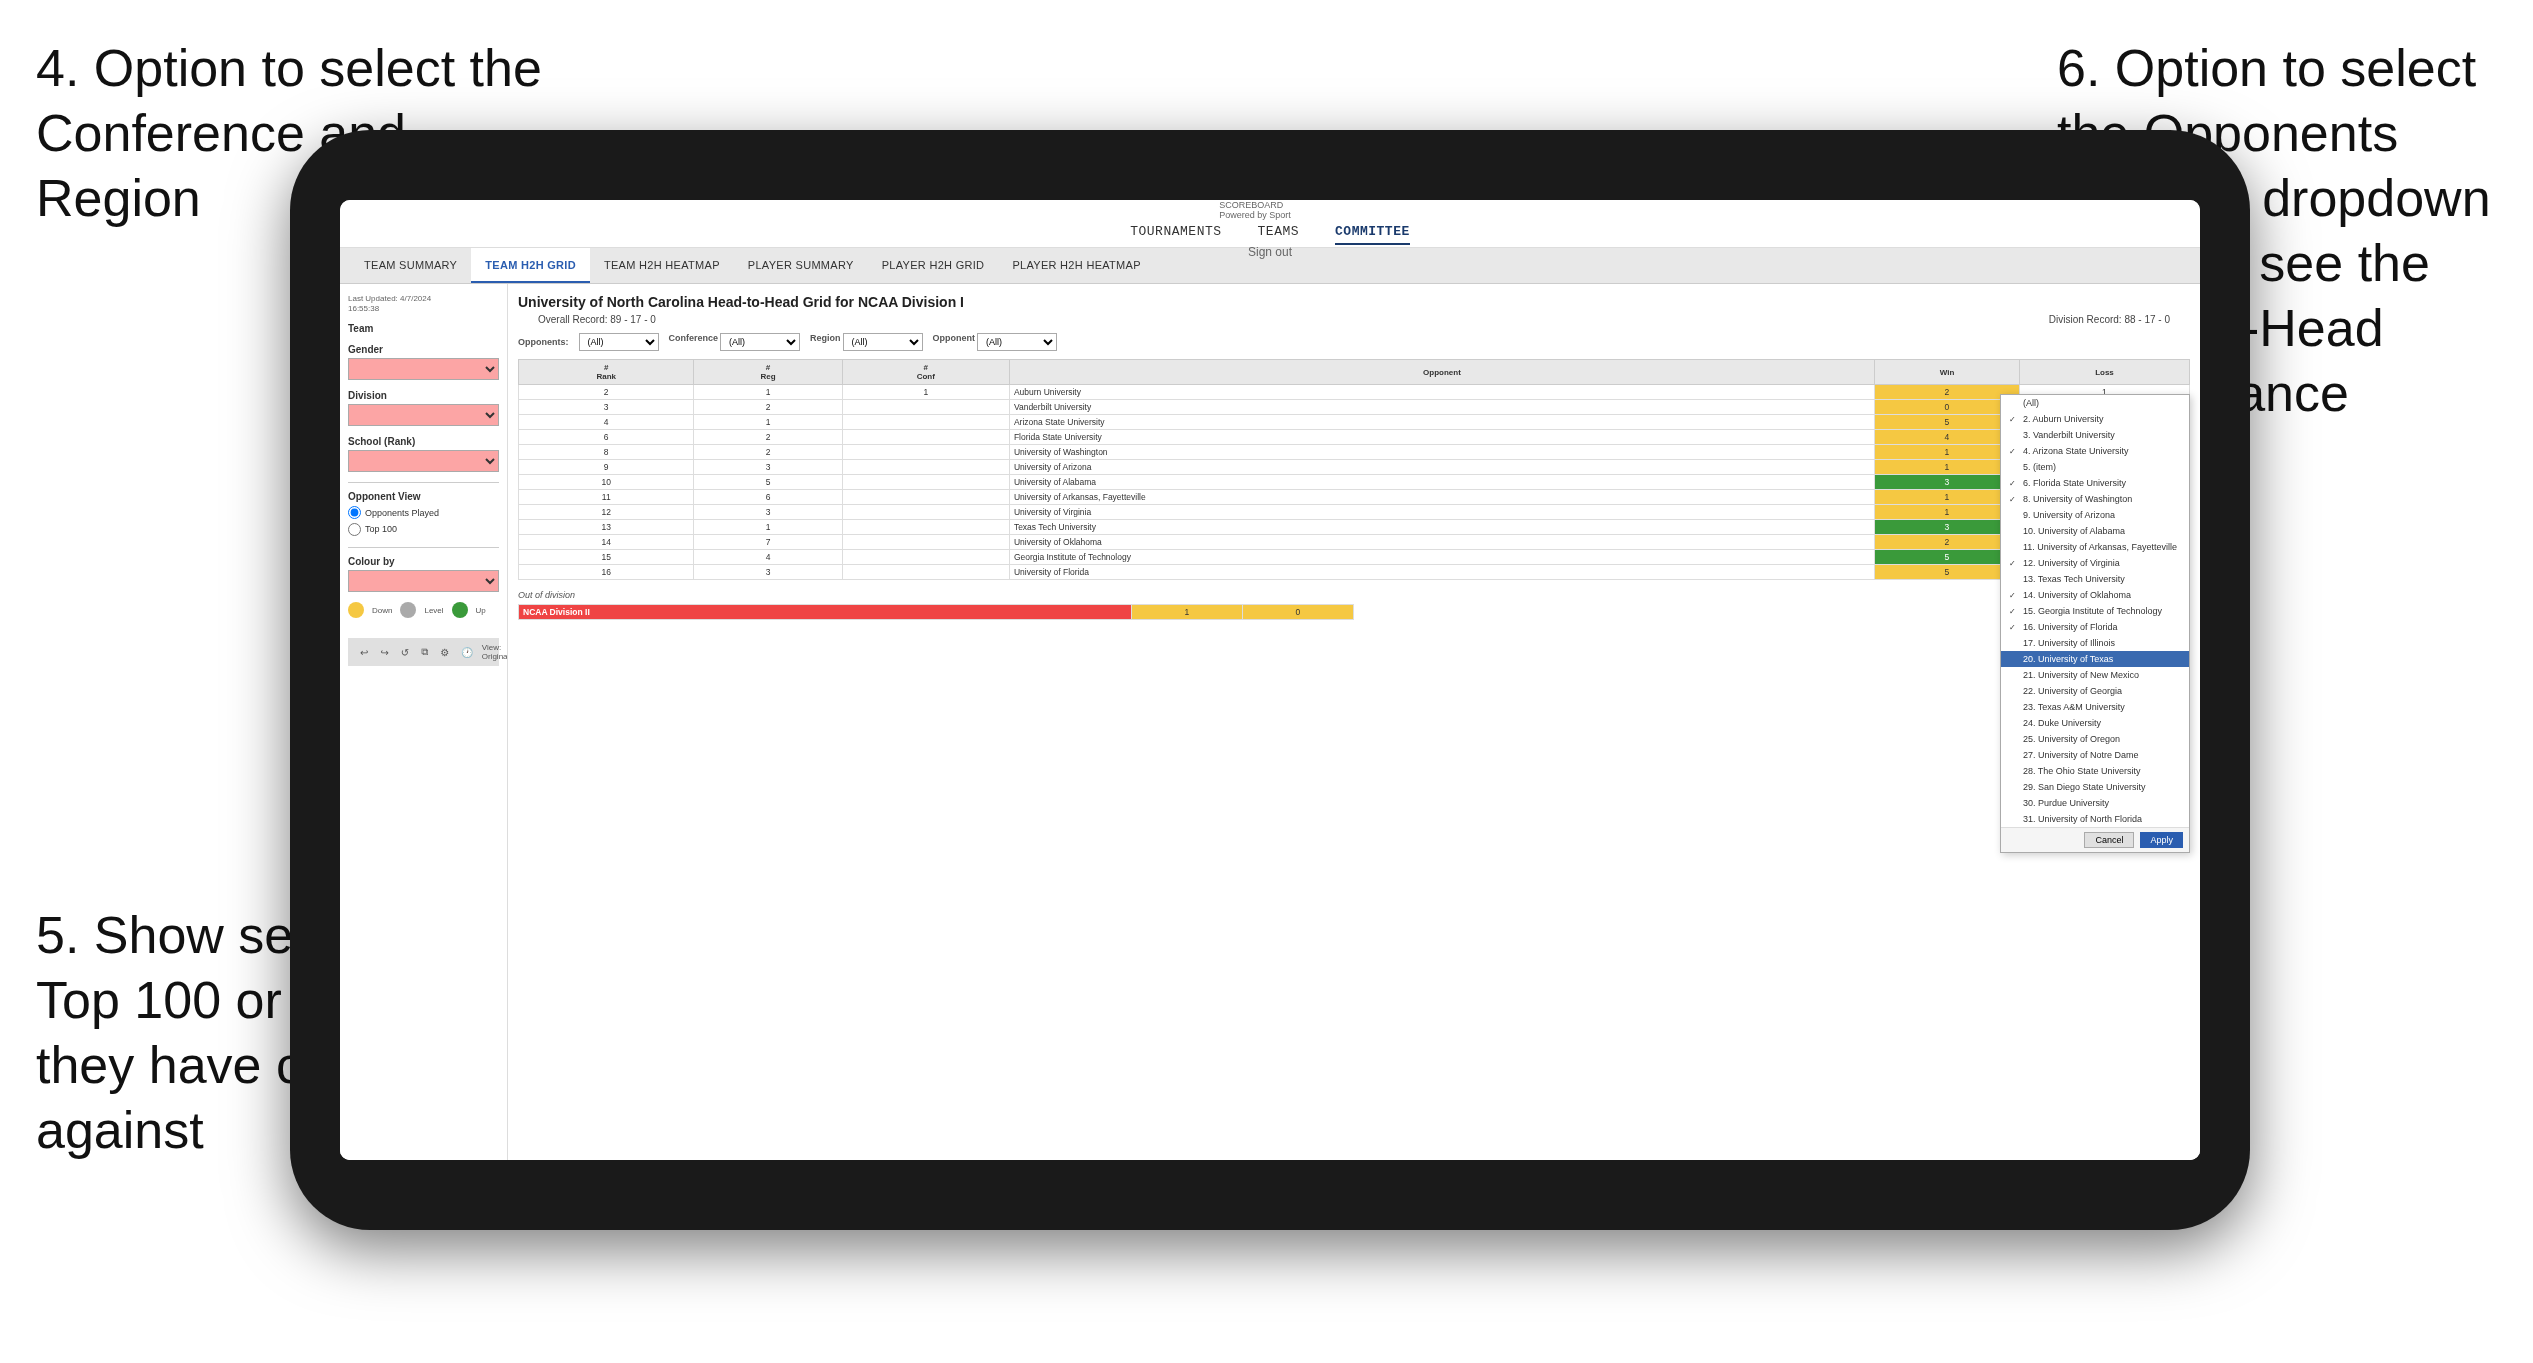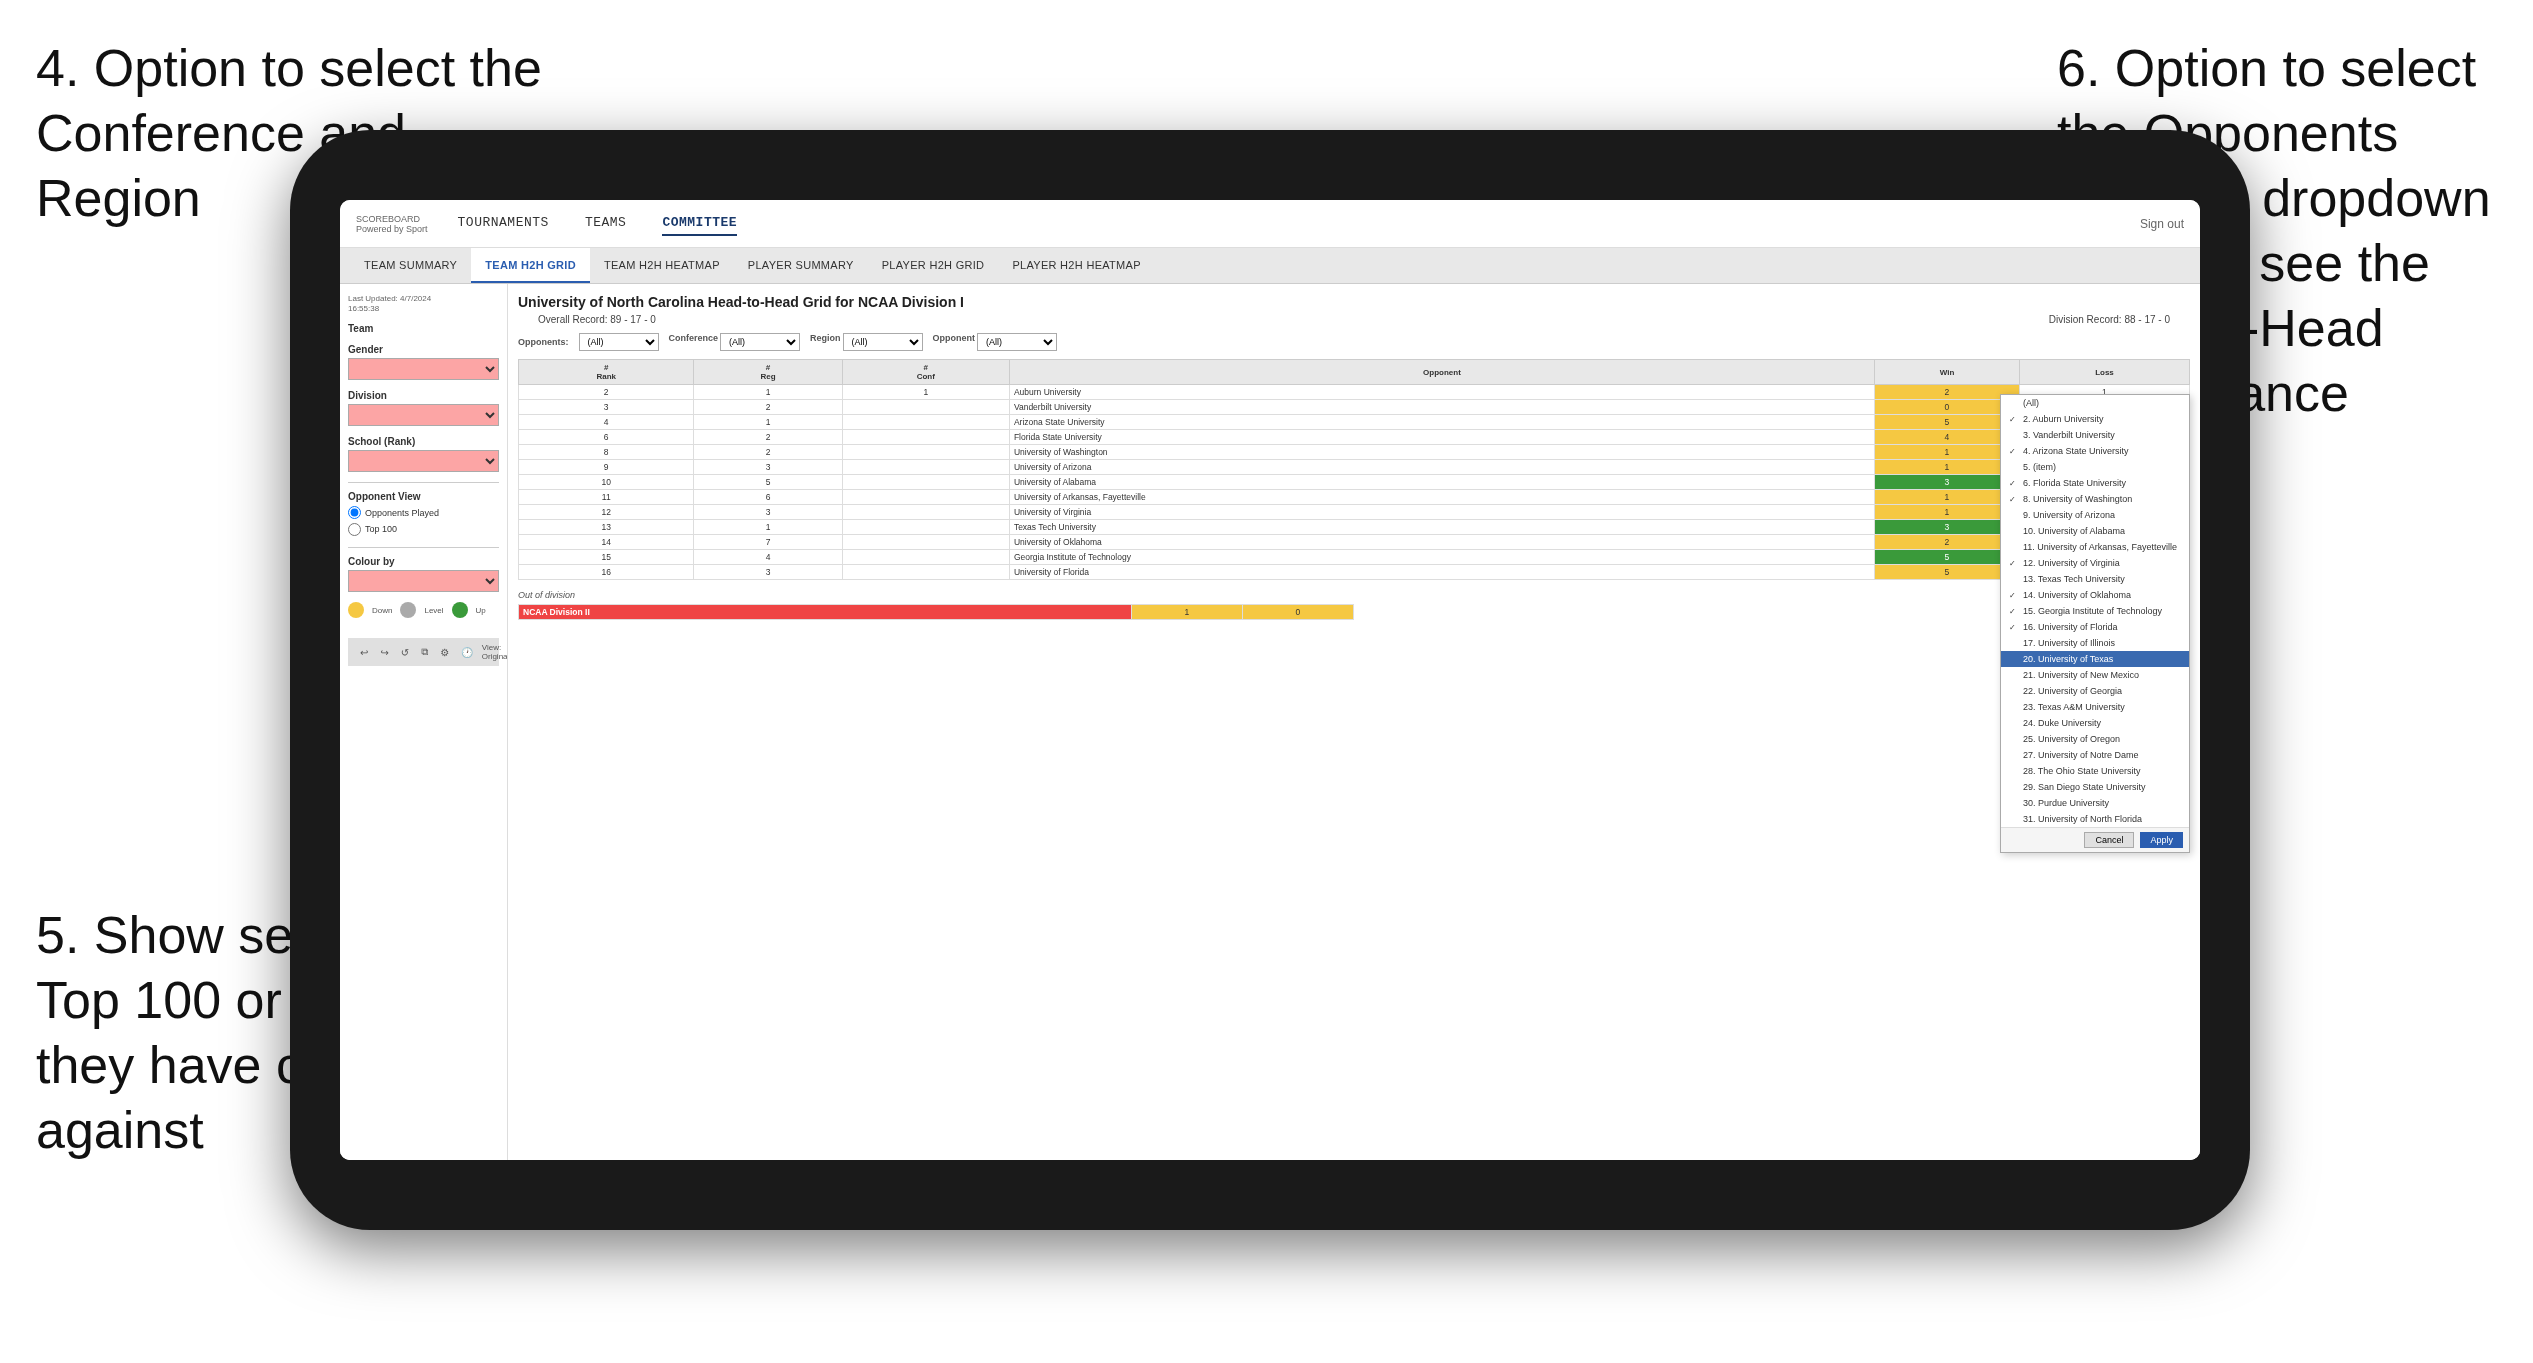--- a/index.html
+++ b/index.html
@@ -59,20 +59,21 @@
     }
 
     
     .app-navbar {
       background: #ffffff;
       border-bottom: 1px solid #ddd;
       display: flex;
       align-items: center;
       height: 48px;
       padding: 0 16px;
+      flex-direction: column;
     }
 
     .app-logo {
       font-size: 18px;
       font-weight: 900;
       color: #1a3a6c;
       letter-spacing: 1px;
       margin-right: 30px;
     }
     .app-logo span {

